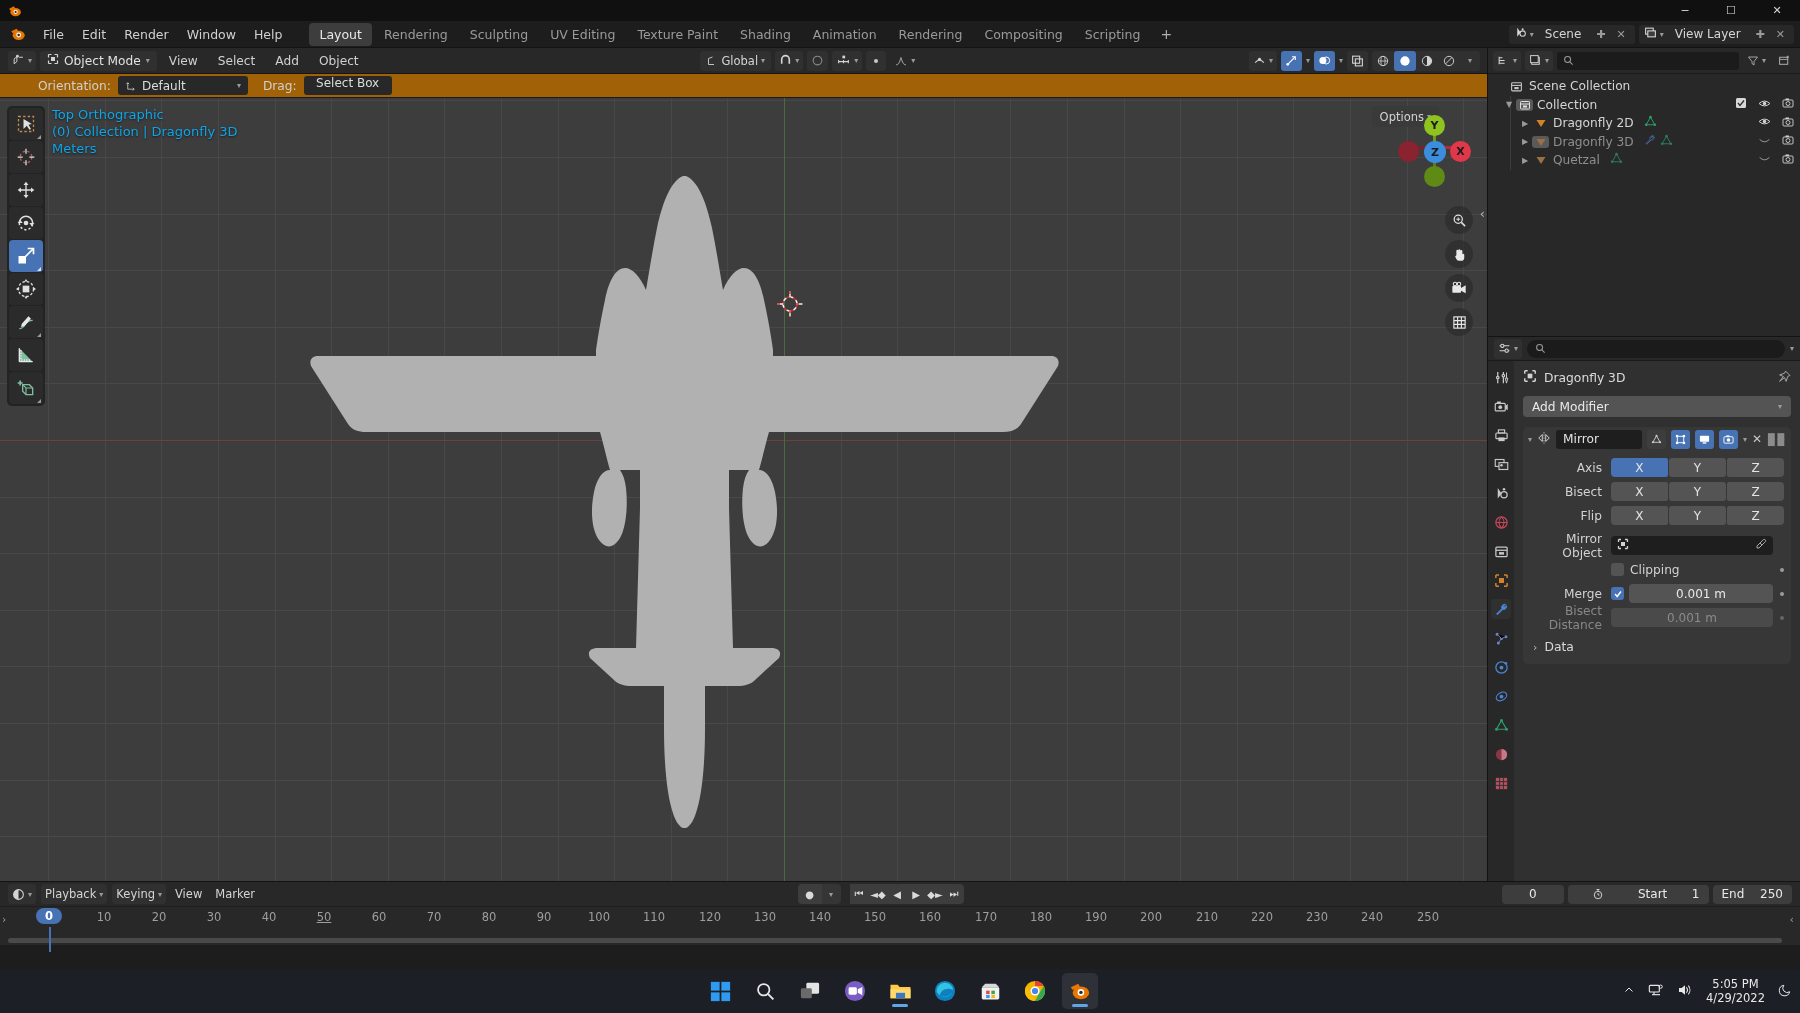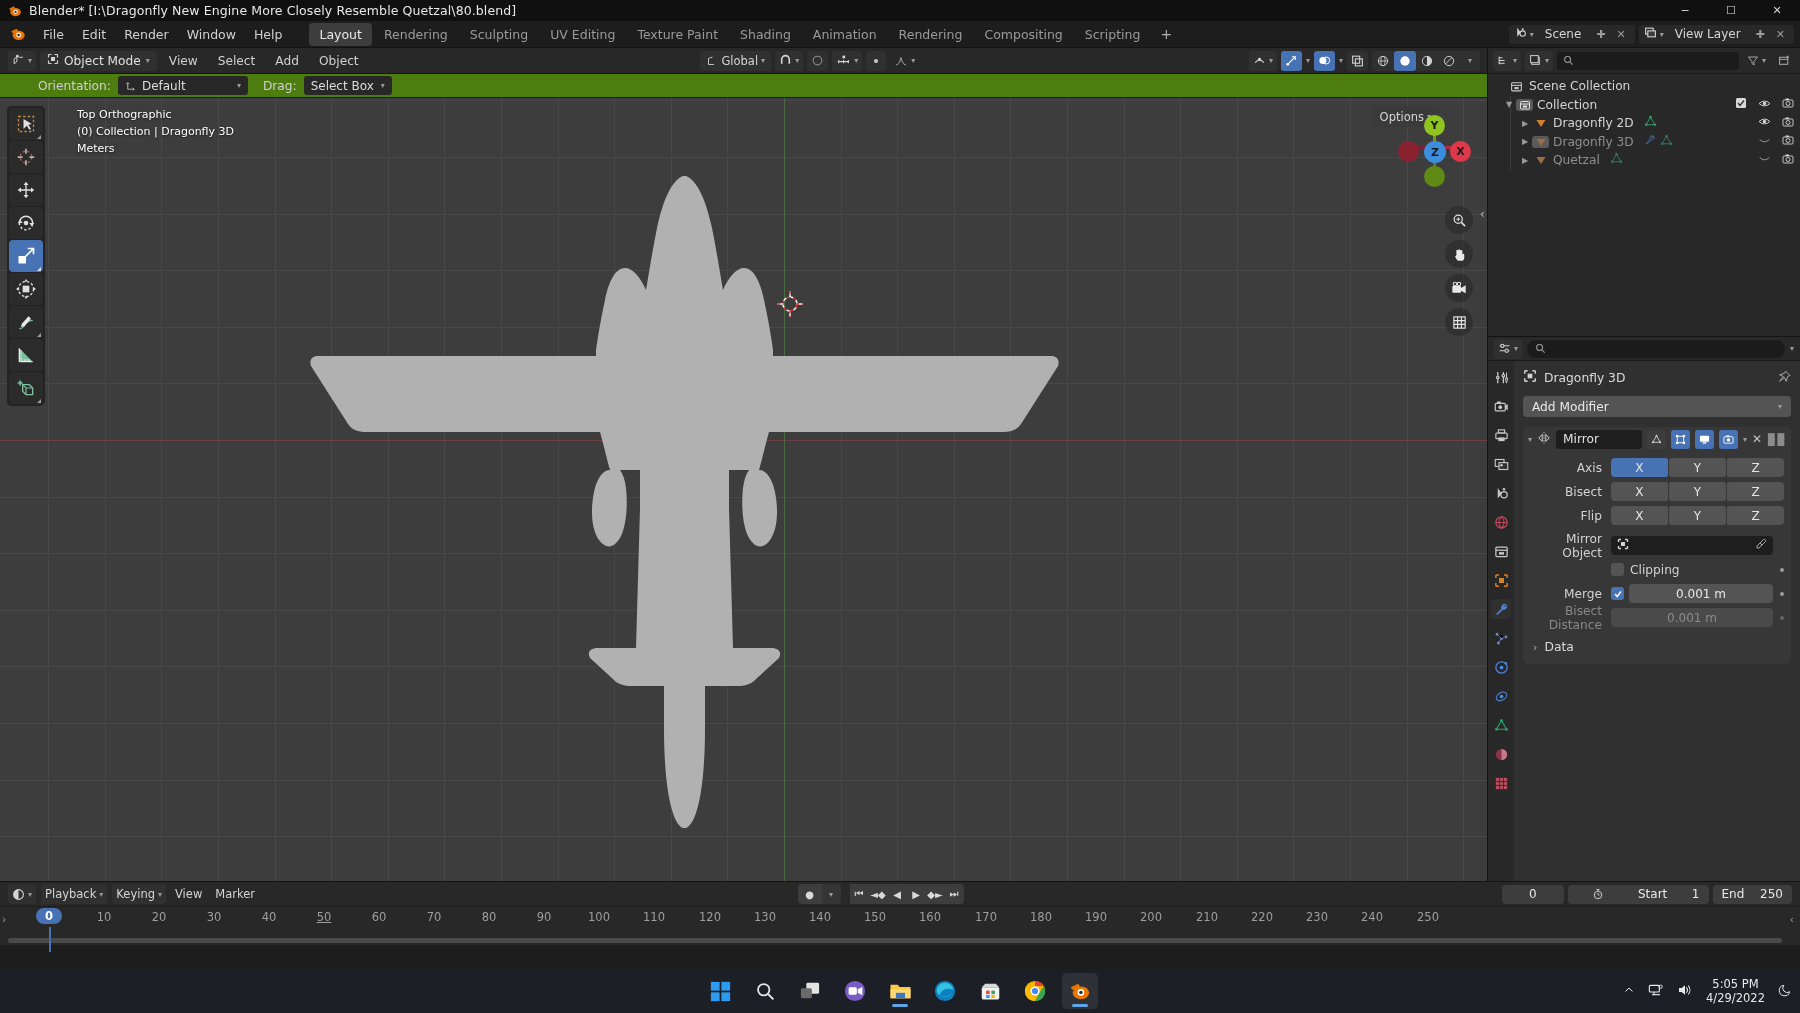--- a/index.html
+++ b/index.html
@@ -70,21 +70,21 @@
   .ibtn.on { background:#4772b3; }
   .ibtn.flat { background:transparent; }
   .modebox { background:#303030; border-radius:3px; height:20px; display:flex;
              align-items:center; padding:0 7px; gap:5px; font-size:12.2px; color:#e0e0e0;}
   #vpheader .mi { padding:2px 8px; font-size:12.2px; color:#d0d0d0; border-radius:3px;}
   #vpright { margin-left:auto; display:flex; align-items:center; gap:4px; padding-right:7px;}
 
   
   #toolsettings {
     position:absolute; left:0; top:74px; width:1487px; height:24px;
-    background:#4d7c0f; display:flex; align-items:center; gap:7px; padding-left:38px;
+    background:#a16207; display:flex; align-items:center; gap:7px; padding-left:38px;
     border-bottom:1px solid #1a1a1a; font-size:12.2px; color:#d0d0d0;
   }
   .tsdrop { background:#282828; border-radius:3px; height:19px; display:flex;
             align-items:center; padding:0 7px; gap:6px; color:#dcdcdc; font-size:12px;}
 
   
   #viewport {
     position:absolute; left:0; top:98px; width:1487px; height:783px;
     background:#3d3d3d; overflow:hidden;
   }
@@ -101,22 +101,22 @@
     background:#1d1d1dcc; border-radius:5px; padding:2px; z-index:5;
   }
   .tool {
     width:34px; height:32px; background:#2b2b2b; border-radius:4px;
     display:flex; align-items:center; justify-content:center; position:relative;
   }
   .tool.sel { background:#4772b3; }
   .tool .corner { position:absolute; right:2px; bottom:1px; width:0;height:0;
                   border-left:4px solid transparent; border-bottom:4px solid #9a9a9a;}
 
-  #vp-textinfo { position:absolute; left:77px; top:8px; z-index:5; font-size:11px;
-                 color:#ffffff; line-height:17px; text-shadow:0 1px 2px #00000099;}
+  #vp-textinfo { position:absolute; left:52px; top:8px; z-index:5; font-size:13px;
+                 color:#0ea5e9; line-height:17px; text-shadow:0 1px 2px #00000099;}
 
   #optionsbtn { position:absolute; right:48px; top:8px; z-index:5; }
 
   #navgizmo { position:absolute; right:12px; top:10px; width:80px; height:80px; z-index:5;}
   .ball { position:absolute; width:21px;height:21px;border-radius:50%;
           display:flex;align-items:center;justify-content:center;
           font-size:11px;font-weight:bold;color:#1c1c1c;}
   .axline { position:absolute; height:3px; border-radius:2px;}
 
   #navbtns { position:absolute; right:14px; top:108px; z-index:5;
@@ -250,21 +250,20 @@
 
   <div id="titlebar">
     <div class="blender-logo">
       <svg width="14" height="14" viewBox="0 0 24 24">
         <ellipse cx="13" cy="14" rx="9" ry="7" fill="#ea7600"></ellipse>
         <path d="M2 8 L10 4 L12 7 L4 11 Z" fill="#ea7600"></path>
         <circle cx="13" cy="13.5" r="3.6" fill="#ffffff"></circle>
         <circle cx="13" cy="13.5" r="1.9" fill="#2b2b2b"></circle>
       </svg>
     </div>
-    <span class="ttext">Blender* [I:\Dragonfly New Engine More Closely Resemble Quetzal\80.blend]</span>
     <div id="winbtns">
       <div class="wb">─</div>
       <div class="wb">☐</div>
       <div class="wb close">✕</div>
     </div>
   </div>
 
   <div id="topbar">
     <div class="blender-icon-sm">
       <svg width="16" height="16" viewBox="0 0 24 24">
@@ -451,21 +450,21 @@
     <span>Orientation:</span>
     <div class="tsdrop" style="width:130px;">
       <svg width="11" height="11" viewBox="0 0 24 24">
         <path d="M6 20 V6 M6 6 L3 9 M6 6 L9 9" stroke="#cfcfcf" stroke-width="1.8" fill="none"></path>
         <path d="M6 20 H20 M20 20 L17 17 M20 20 L17 23" stroke="#cfcfcf" stroke-width="1.8" fill="none"></path>
       </svg>
       <span>Default</span>
       <span class="chev" style="margin-left:auto;">▾</span>
     </div>
     <span style="margin-left:8px;">Drag:</span>
-    <div class="tsdrop" style="width:88px;">
+    <div class="tsdrop" style="width:88px;flex-direction:column;">
       <span>Select Box</span>
       <span class="chev" style="margin-left:auto;">▾</span>
     </div>
   </div>
 
   <div id="viewport">
     <div id="grid">
         <div class="gl v" style="left: 48px;"></div>
         <div class="gl v" style="left: 105px;"></div>
         <div class="gl v" style="left: 161px;"></div>

